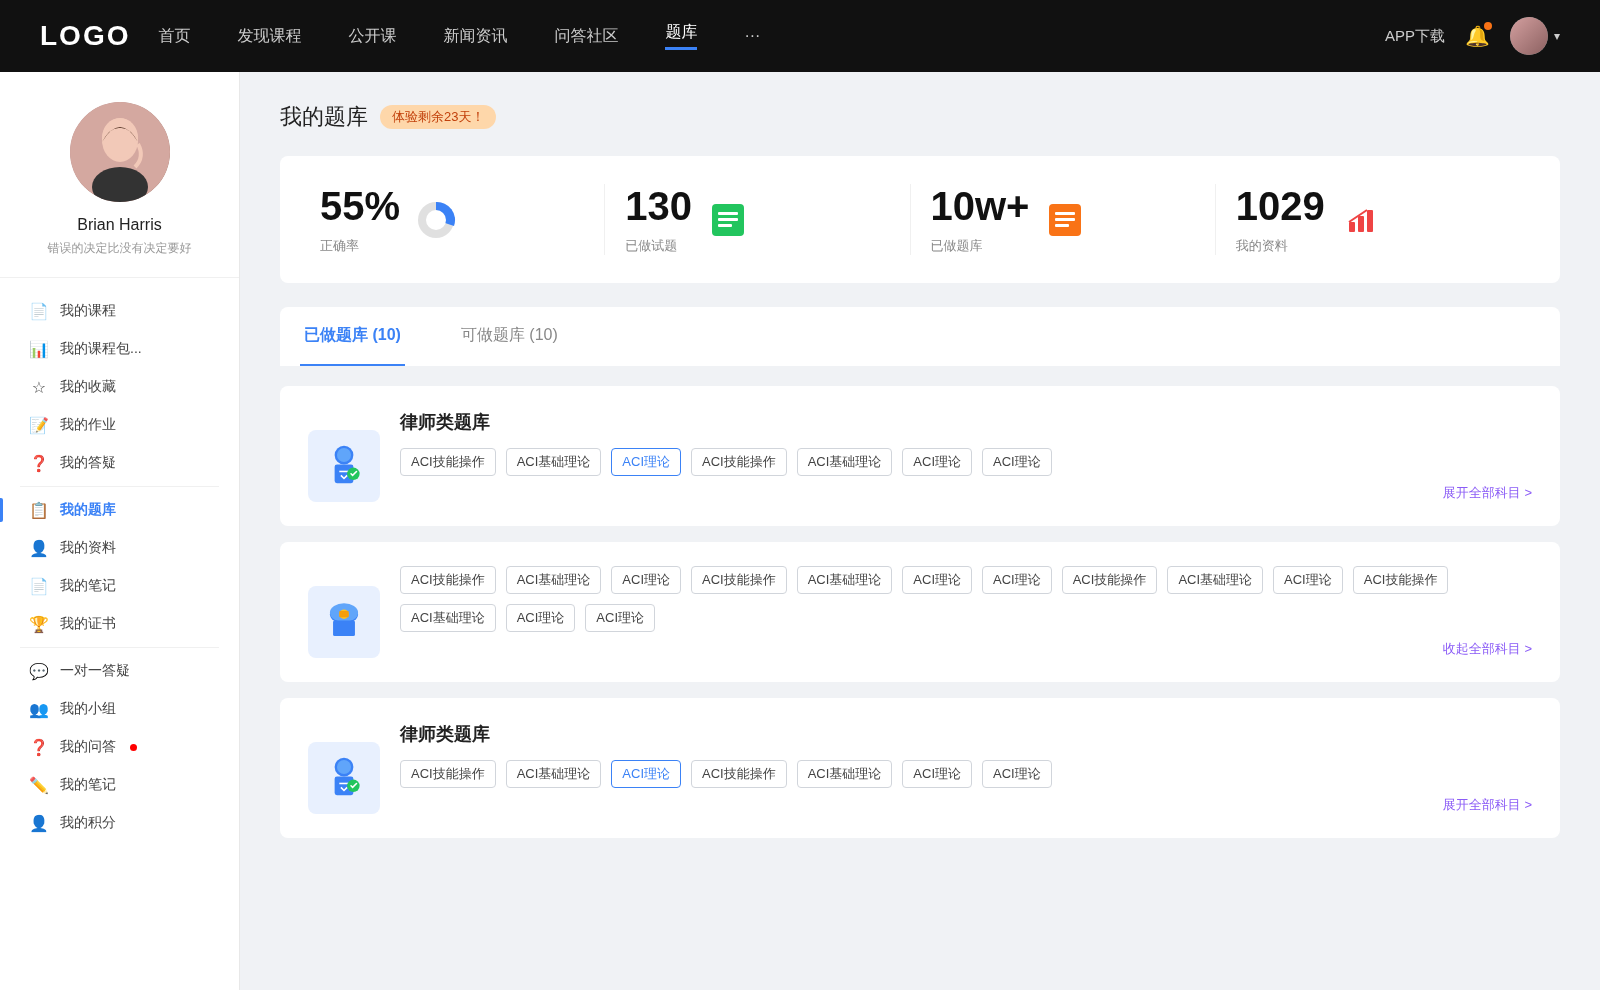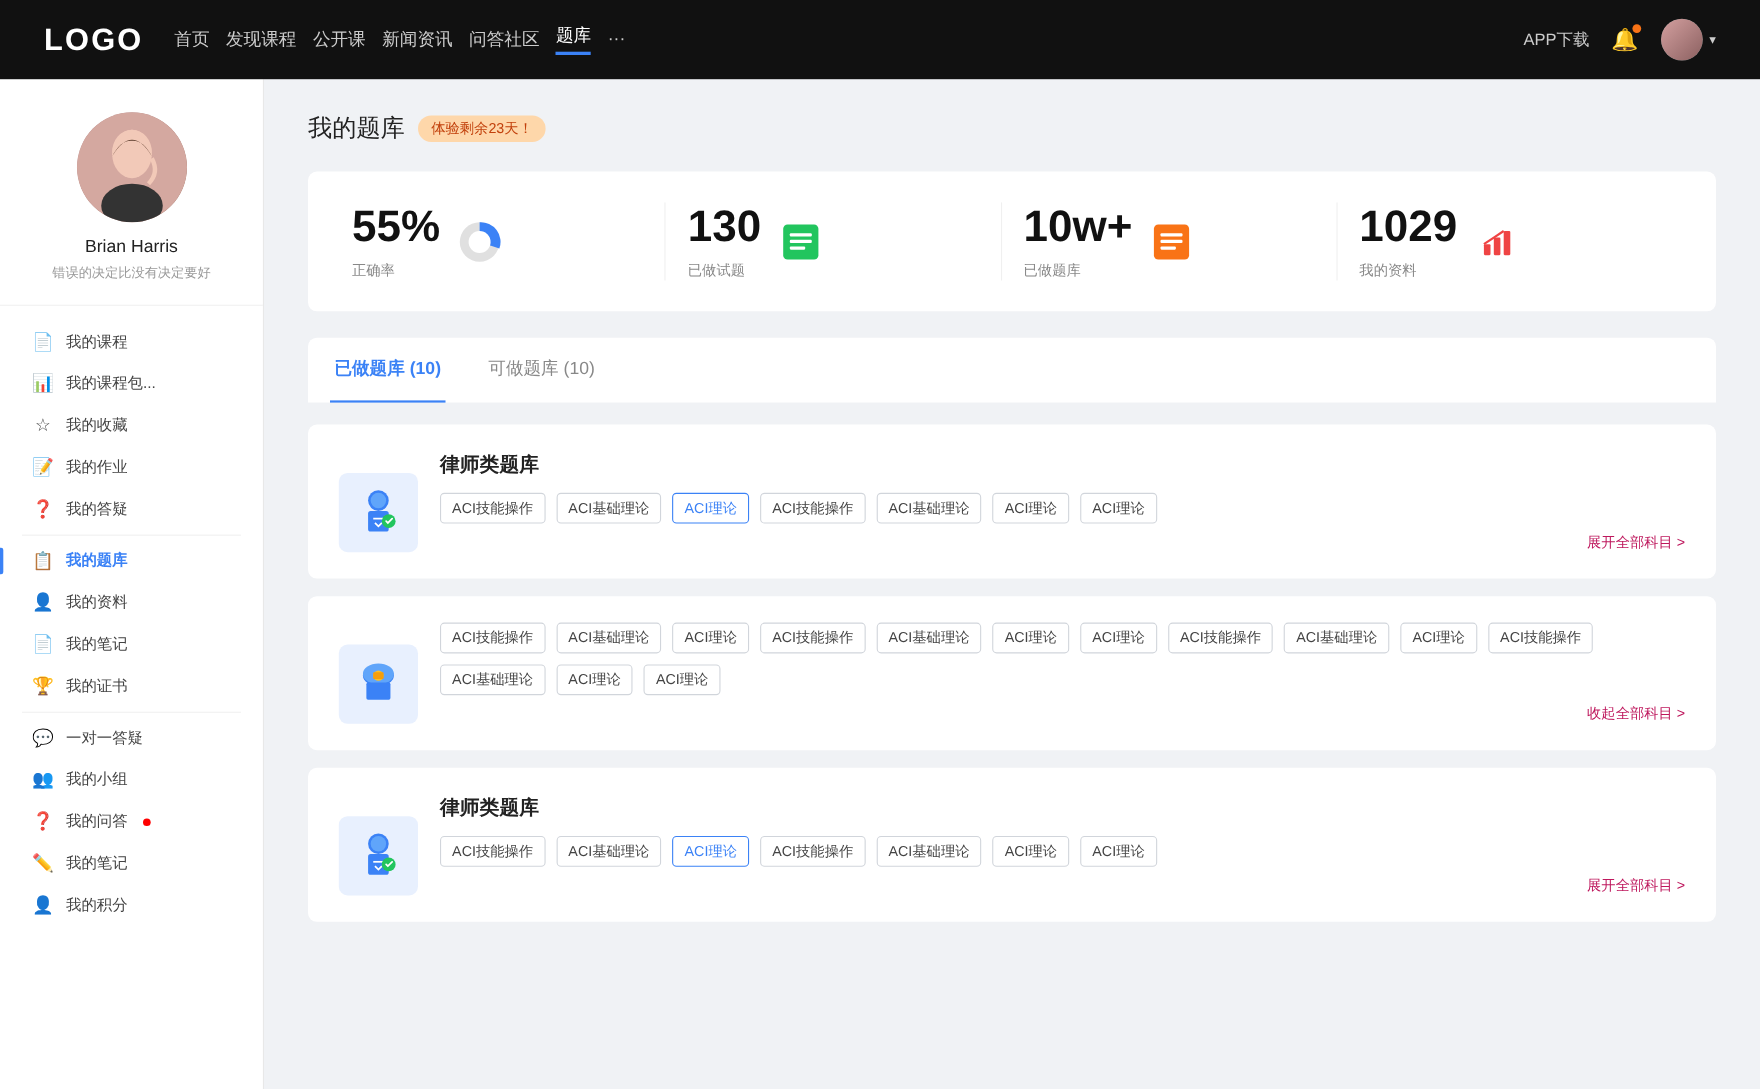--- a/index.html
+++ b/index.html
@@ -17,21 +17,21 @@
     .nav-logo {
       color: #fff;
       font-size: 28px;
       font-weight: bold;
       letter-spacing: 2px;
       margin-right: 28px;
     }
     .nav-links {
       display: flex;
       align-items: center;
-      gap: 15px;
+      gap: 47px;
       flex: 1;
     }
     .nav-link {
       color: #ccc;
       font-size: 16px;
       cursor: pointer;
       text-decoration: none;
     }
     .nav-link.active {
       color: #fff;
@@ -223,21 +223,21 @@
       margin-top: 8px;
     }
     .stat-icon {
       width: 44px; height: 44px;
       display: flex; align-items: center; justify-content: center;
     }
 
     
     .tabs-bar {
       display: flex;
-      gap: 35px;
+      gap: 52px;
       margin-bottom: 20px;
       background: #fff;
       padding: 0 20px;
       border-radius: 8px 8px 0 0;
     }
     .tab {
       padding: 18px 4px;
       font-size: 16px;
       color: #888;
       cursor: pointer;
@@ -288,21 +288,21 @@
       font-size: 13px;
       color: #444;
       cursor: pointer;
     }
     .tag.selected {
       border-color: #3b82f6;
       color: #3b82f6;
     }
     .expand-btn {
       text-align: right;
-      color: #be185d;
+      color: #8b5cf6;
       font-size: 13px;
       cursor: pointer;
       margin-top: 6px;
     }
 
     
     .pie-chart {
       width: 44px; height: 44px;
     }
   </style>

